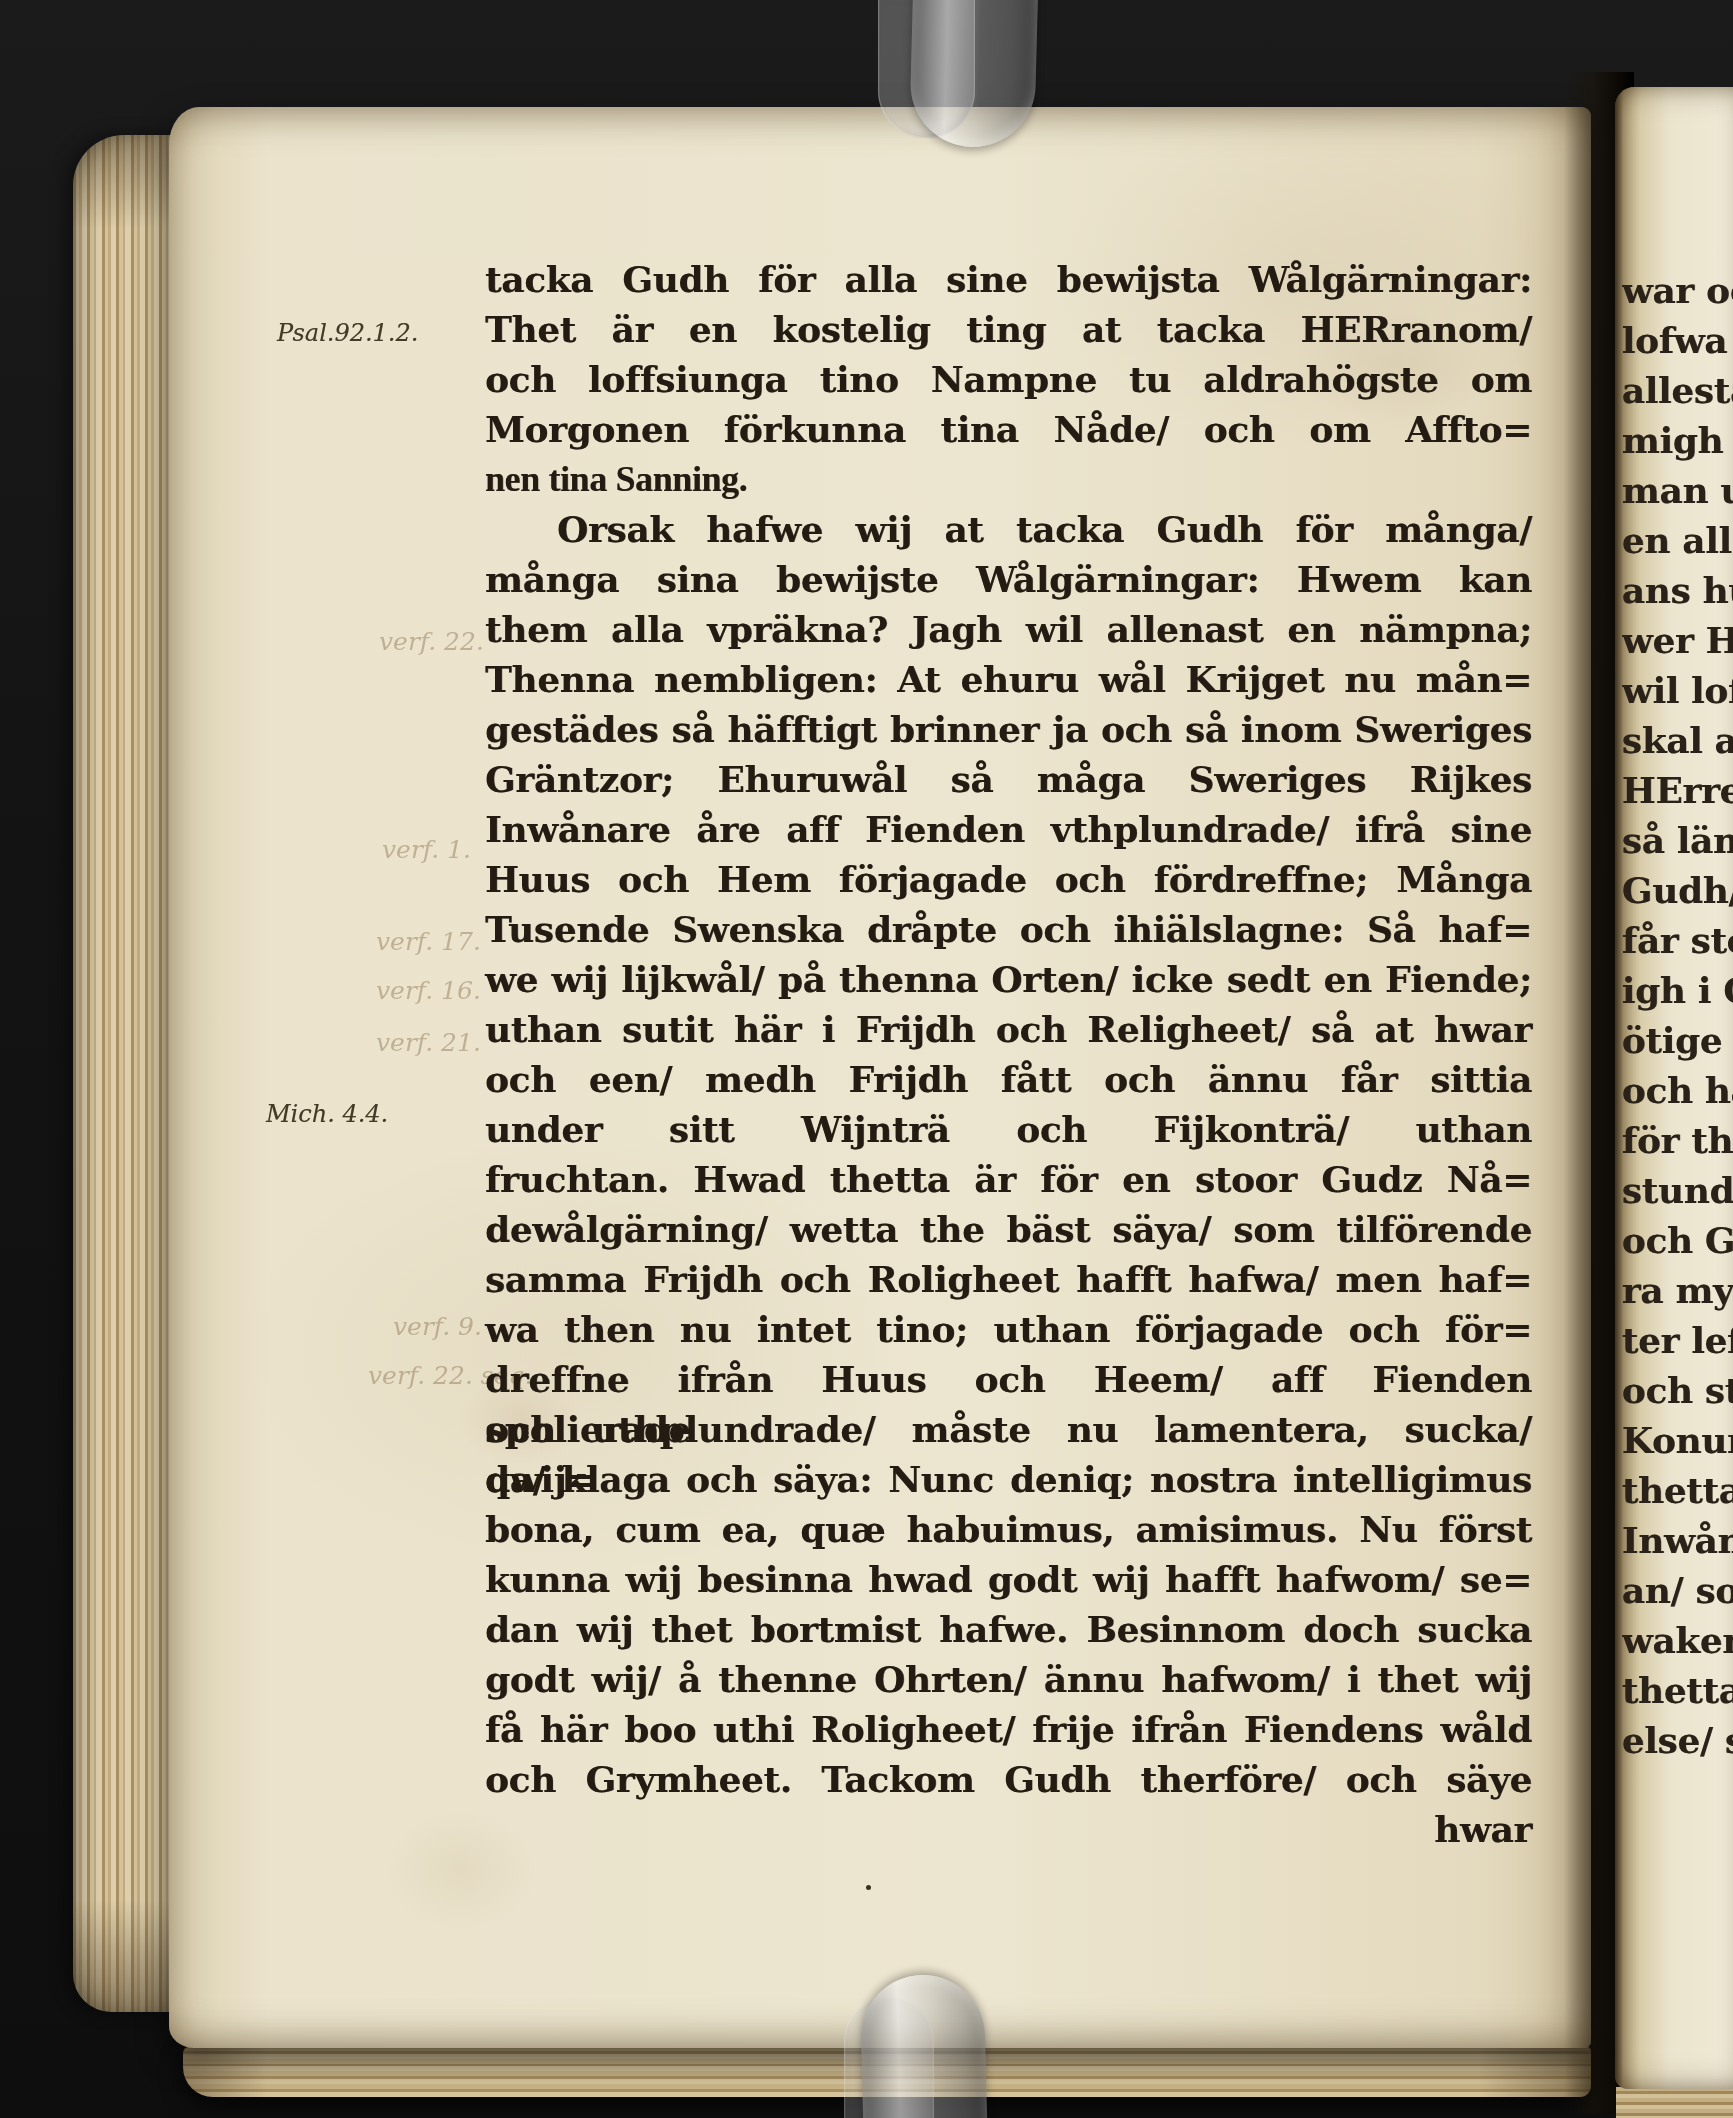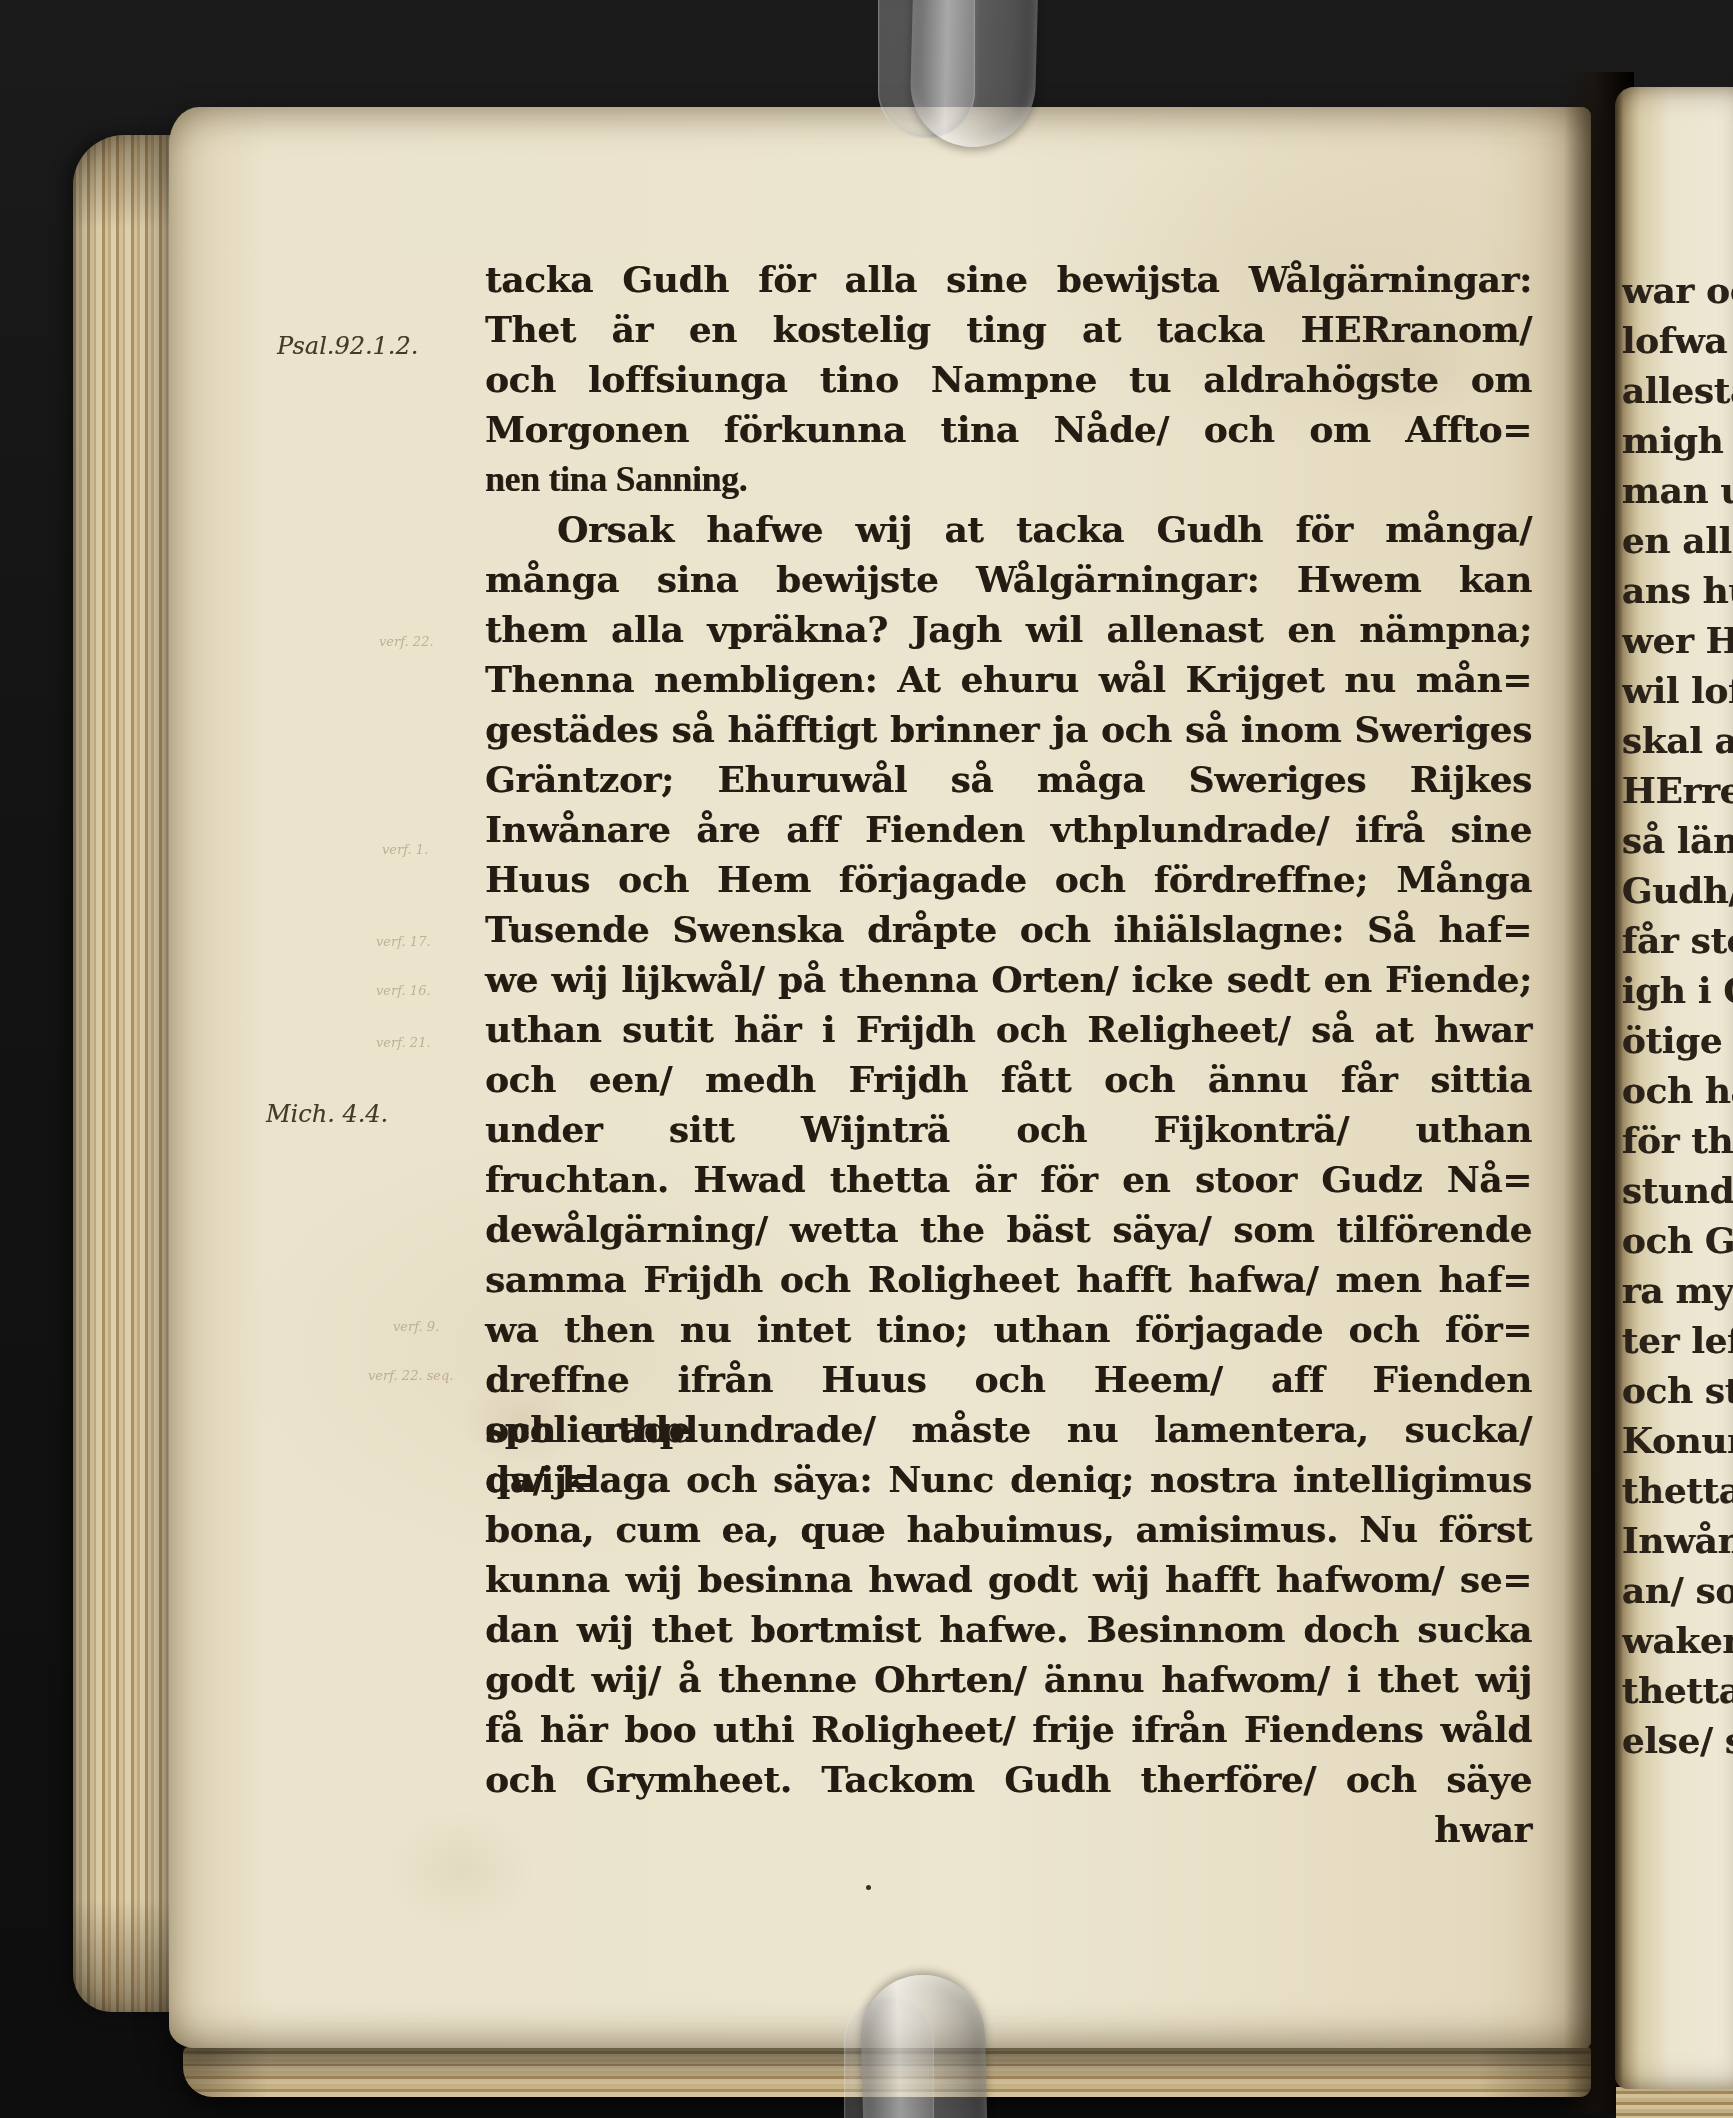--- a/index.html
+++ b/index.html
@@ -42,24 +42,24 @@
   
   .text-block{position:absolute;left:316px;top:147px;width:1047px;color:var(--ink);}
   .tl{height:50px;line-height:50px;font-size:36px;font-weight:700;letter-spacing:-0.4px;
       white-space:normal;text-align:justify;text-align-last:justify;
       text-shadow:0.4px 0 0 rgba(36,28,18,.55);}
   .tl.l{text-align:left;text-align-last:left;font-family:Liberation Serif, serif;}
   .tl.r{text-align:right;text-align-last:right;}
   .tl.ind{text-indent:72px;}
   .margin-note{position:absolute;font-style:italic;font-size:24px;color:#453a28;
       letter-spacing:0;line-height:25.4px;text-shadow:0.2px 0 0 rgba(60,48,30,.4);}
-  .mn1{left:108px;top:227px;}
+  .mn1{left:108px;top:214px;}
   .mn2{left:97px;top:995px;}
   
-  .st-note{position:absolute;font-style:italic;font-size:13px;color:rgba(125,100,65,.40);
+  .st-note{position:absolute;font-style:italic;font-size:25px;color:rgba(125,100,65,.40);
       filter:blur(0.5px);line-height:19.5px;}
   .stain{position:absolute;border-radius:50%;pointer-events:none;}
   .s1{left:263px;top:1250px;width:178px;height:127px;background:radial-gradient(closest-side,rgba(140,110,60,.10),transparent 70%);}
   .s2{left:1080px;top:178px;width:297px;height:161px;background:radial-gradient(closest-side,rgba(130,100,55,.08),transparent 70%);}
   .s3{left:182px;top:1674px;width:220px;height:178px;background:radial-gradient(closest-side,rgba(130,100,55,.08),transparent 70%);}
   .ink-dot{position:absolute;left:697px;top:1778px;width:5.1px;height:5.1px;border-radius:50%;background:#3a2f20;}
   
   .gutter{position:absolute;left:1564px;top:72px;width:70px;height:2042px;z-index:3;
     background:linear-gradient(90deg, rgba(25,18,8,0) 0%, rgba(25,18,8,.5) 42%, #0d0905 75%, #000 100%);}
   

